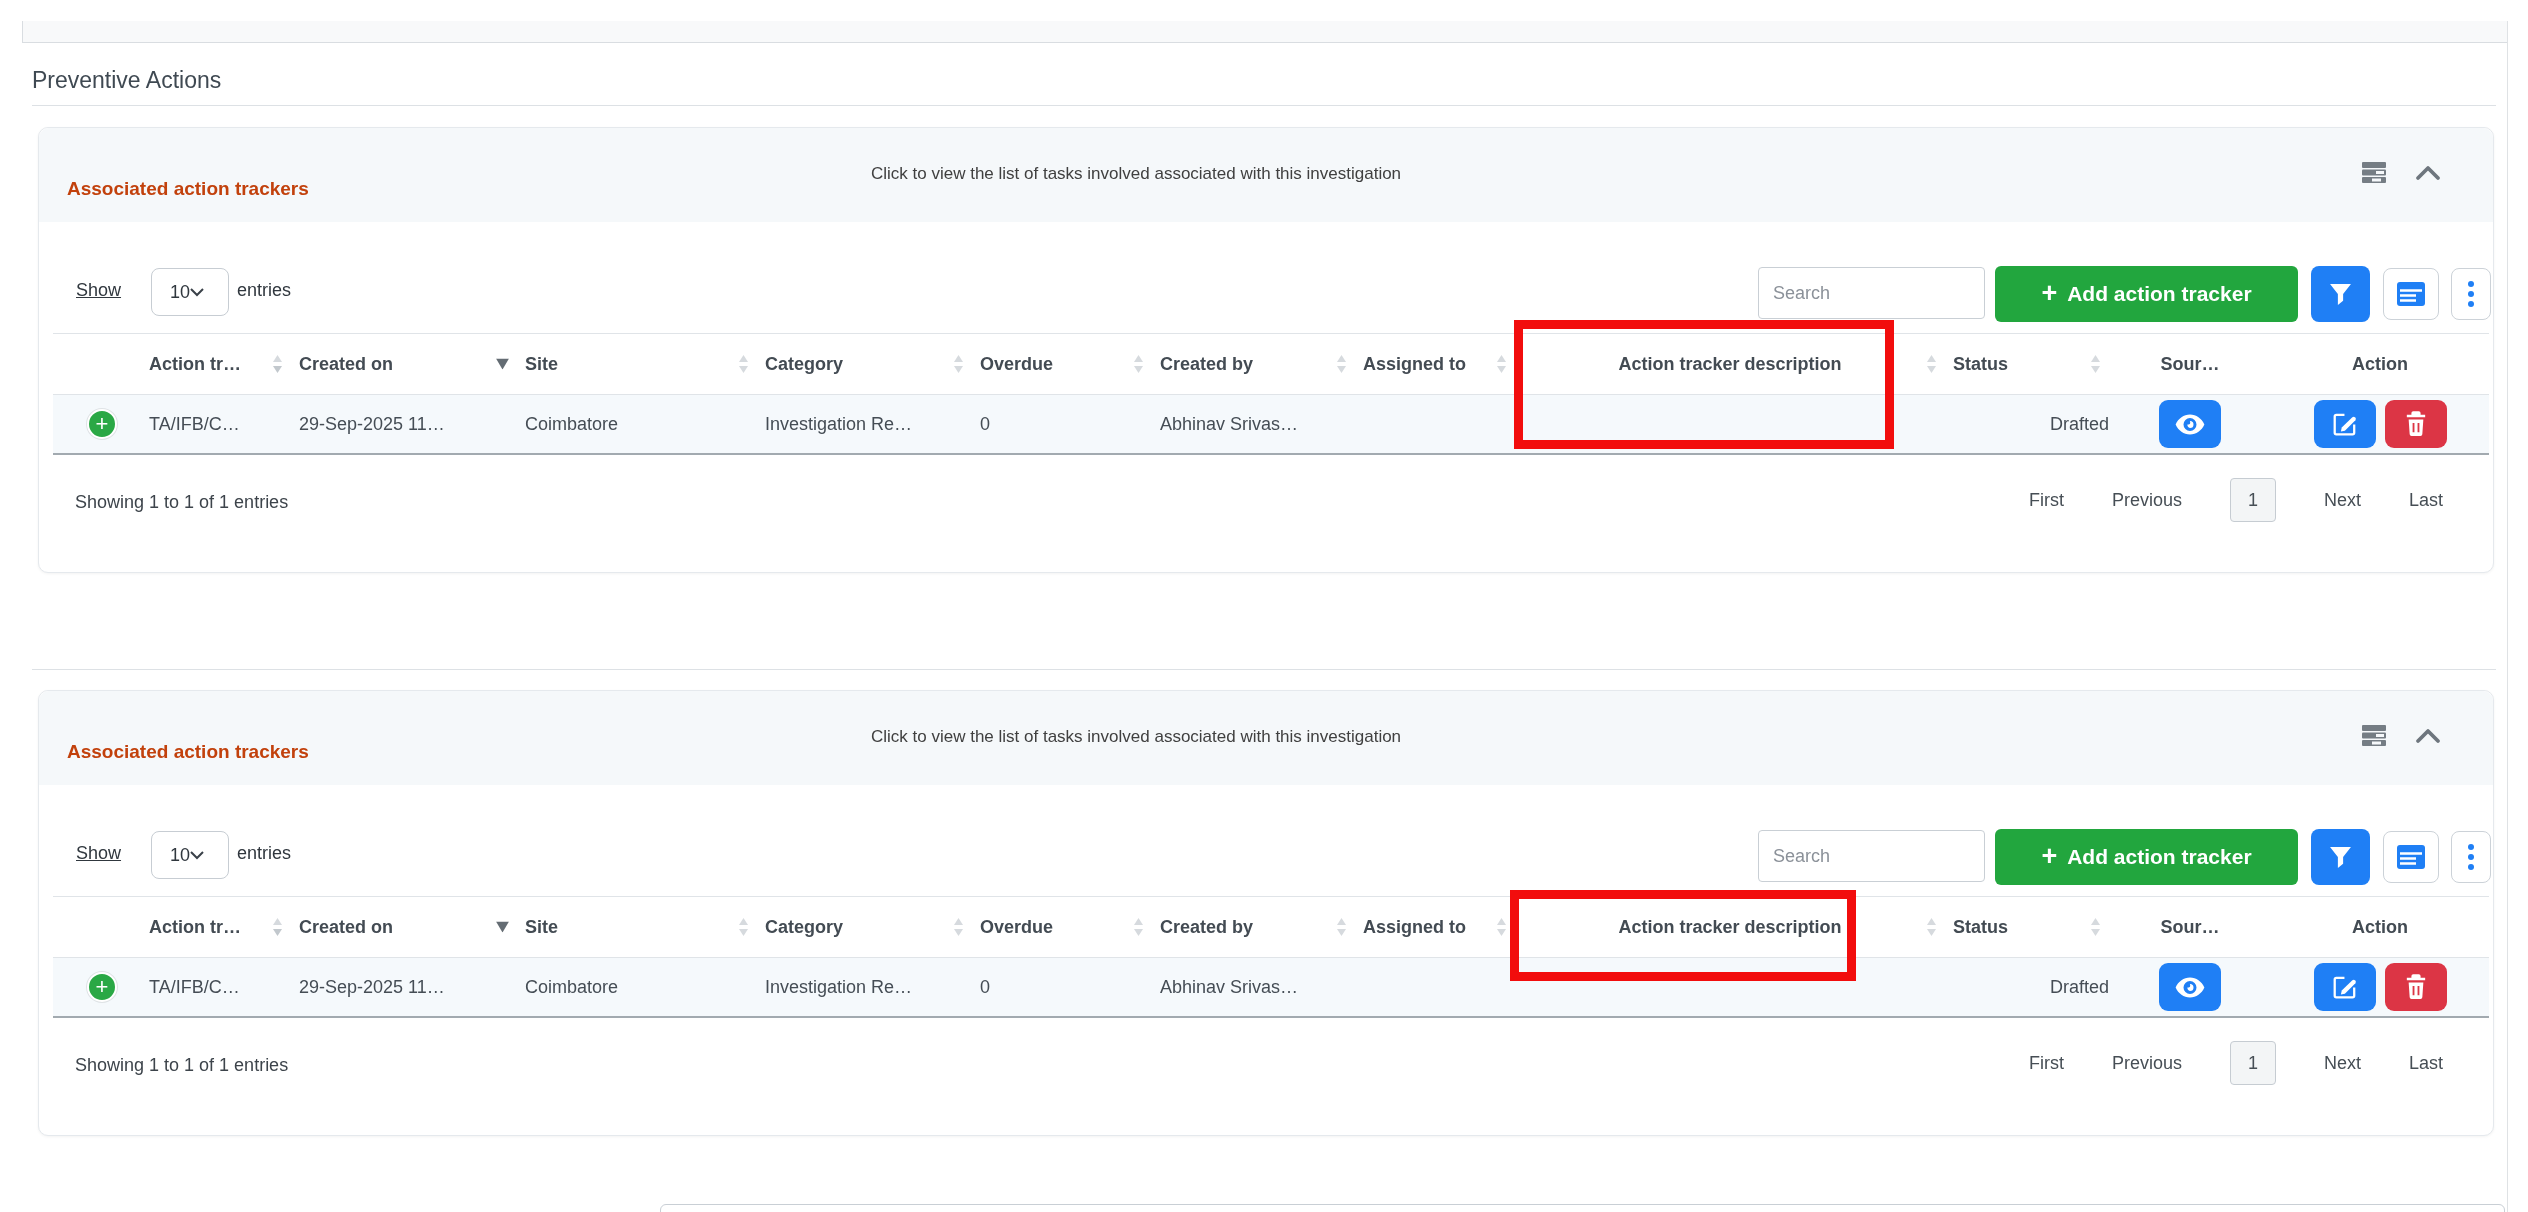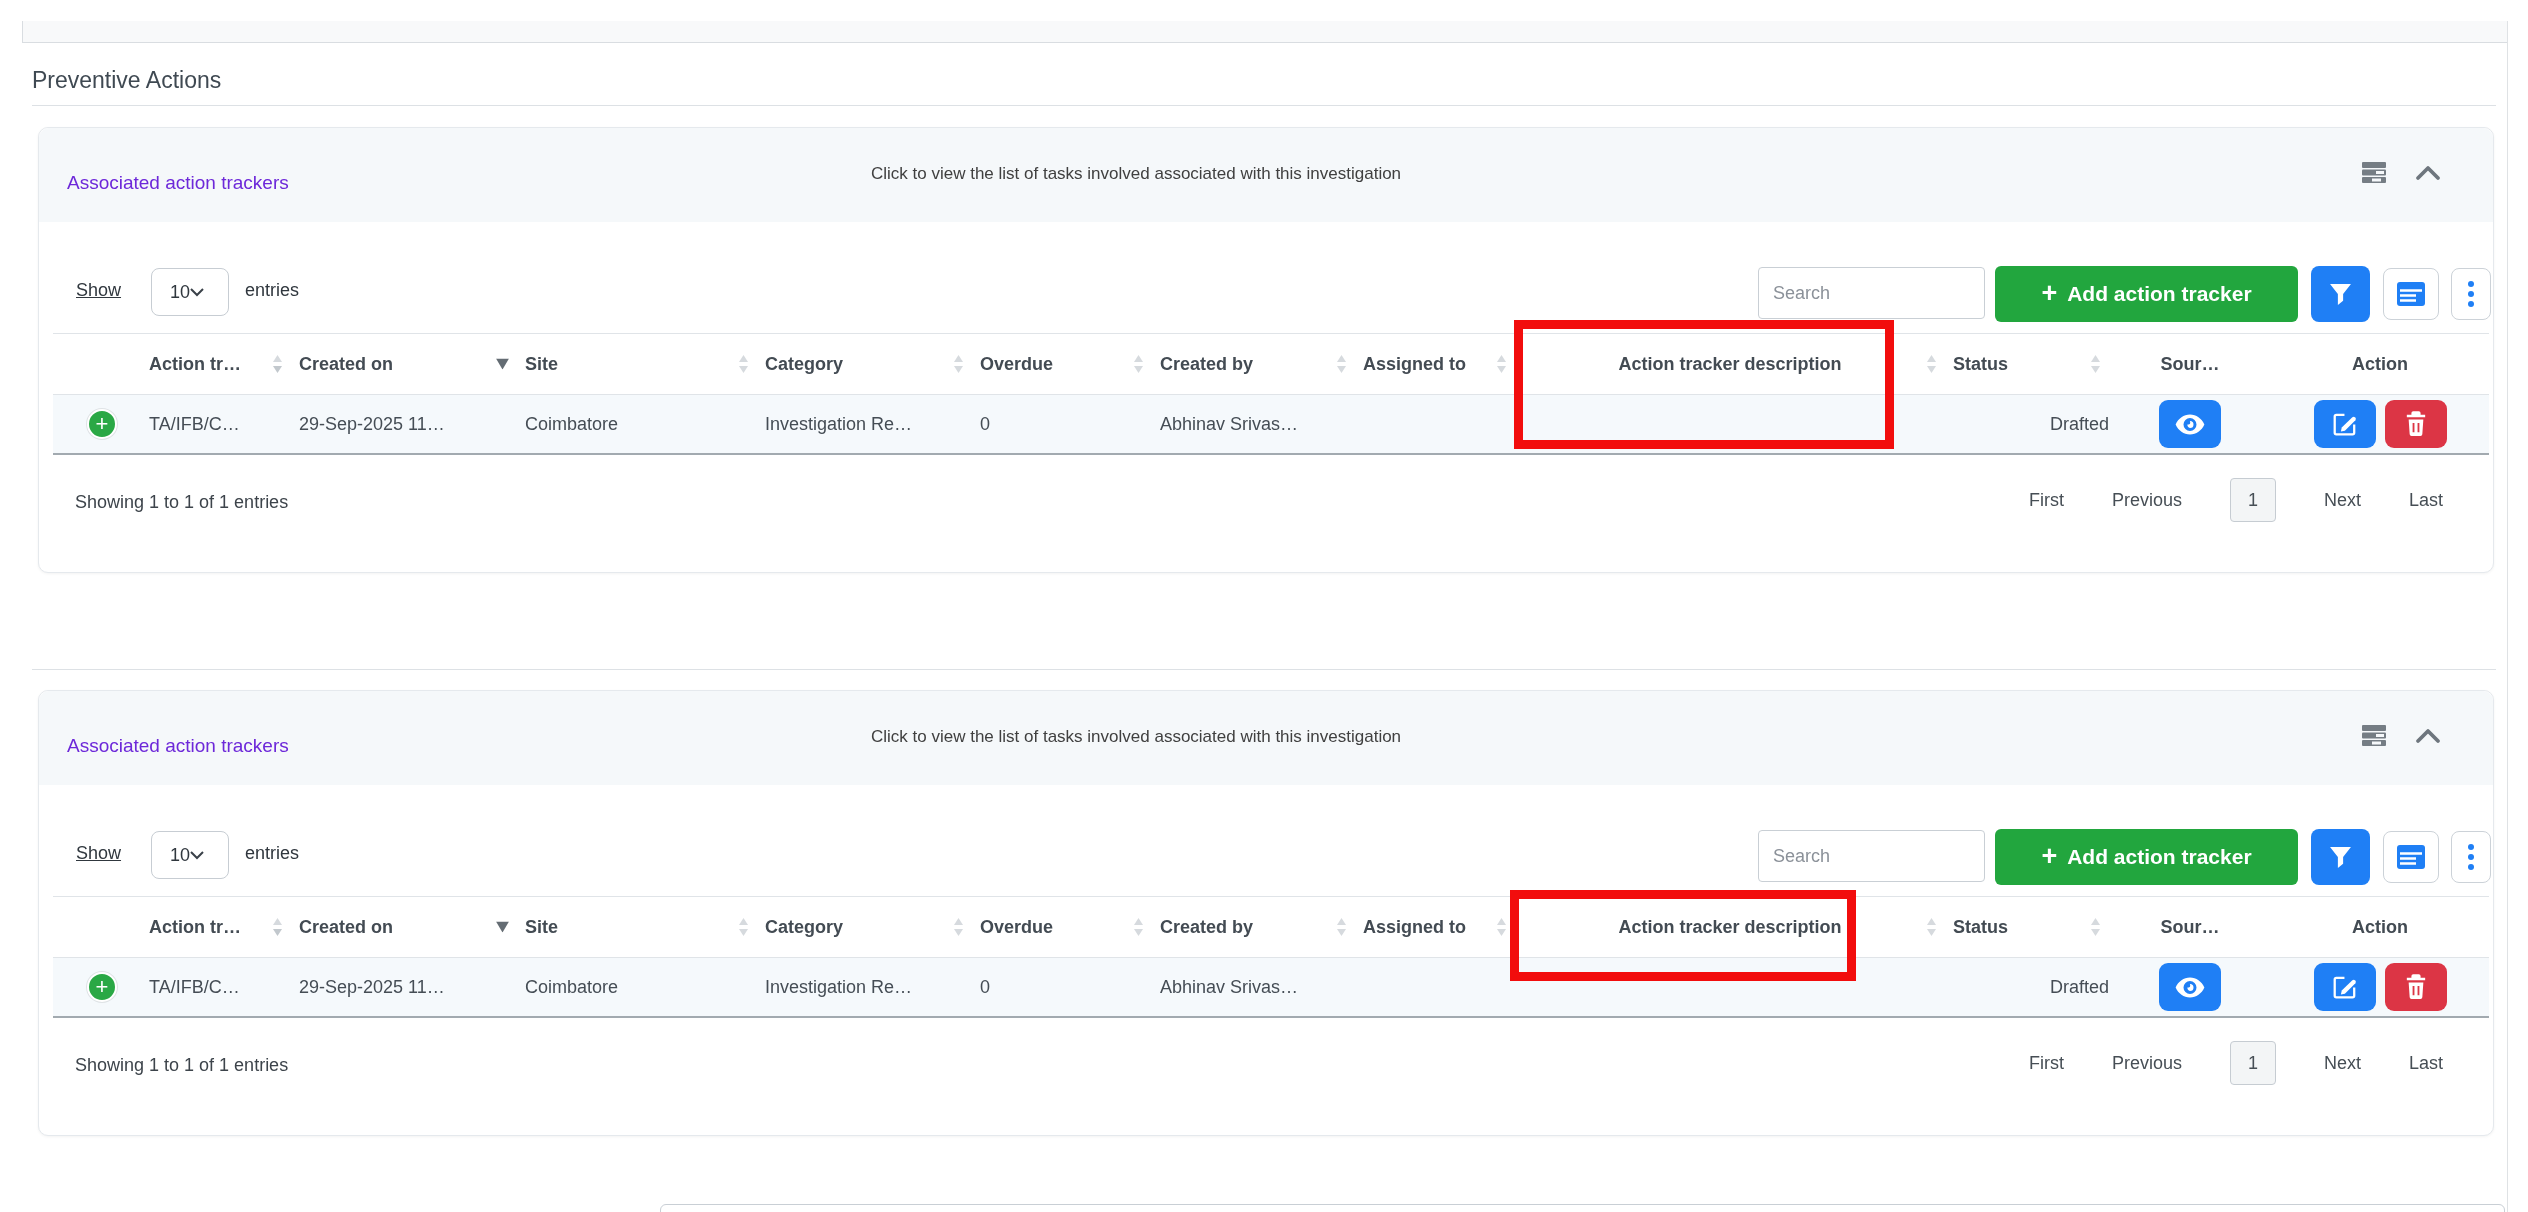--- a/index.html
+++ b/index.html
@@ -18,31 +18,31 @@
   .divider{position:absolute;left:32px;width:2464px;border-top:1px solid #dde1e5;height:0;}
   .div-1{top:84px;}
   .div-2{top:648px;}
 
   
   .card{position:absolute;left:38px;width:2454px;height:444px;background:#ffffff;
     border:1px solid #e5e9ed;border-radius:10px;box-shadow:0 1px 3px rgba(0,0,0,.05);}
   .card-1{top:106px;}
   .card-2{top:669px;}
   .card-head{position:absolute;top:0;left:0;right:0;height:94px;background:#f5f8fa;border-radius:10px 10px 0 0;}
-  .card-title{position:absolute;left:28px;top:44px;font-size:19px;font-weight:400;color:#6d28d9;}
+  .card-title{position:absolute;left:28px;top:50px;font-size:19px;font-weight:700;color:#c2410c;}
   .card-hint{position:absolute;left:832px;top:36px;font-size:17px;color:#404040;}
   .head-icons{position:absolute;right:52px;top:32px;display:flex;align-items:center;gap:26px;}
   .icon-btn{background:none;border:none;padding:0;cursor:pointer;display:flex;align-items:center;}
 
   
   .show-label{position:absolute;left:37px;top:152px;font-size:18px;color:#30373e;text-decoration:underline;}
   .page-size{position:absolute;left:112px;top:140px;width:78px;height:48px;border:1px solid #c7cdd3;
     border-radius:8px;background:#fff;display:flex;align-items:center;
     padding:0 12px 0 18px;box-sizing:border-box;font-size:18px;color:#30373e;cursor:pointer;}
-  .entries-label{position:absolute;left:206px;top:152px;font-size:18px;color:#30373e;}
+  .entries-label{position:absolute;left:198px;top:152px;font-size:18px;color:#30373e;}
   .search-input{position:absolute;left:1719px;top:139px;width:227px;height:52px;box-sizing:border-box;
     border:1px solid #c9cfd5;border-radius:4px;padding:0 14px;font-size:18px;color:#30373e;
     font-family:"Liberation Sans",sans-serif;}
   .search-input::placeholder{color:#8b9199;}
   .btn-add{position:absolute;left:1956px;top:138px;width:303px;height:56px;background:#22a63e;border:none;
     border-radius:6px;color:#fff;font-size:21px;font-weight:700;display:flex;align-items:center;
     justify-content:center;gap:10px;cursor:pointer;font-family:"Liberation Sans",sans-serif;}
   .btn-add .plus{font-size:27px;font-weight:700;line-height:1;margin-top:-2px;}
   .btn-filter{position:absolute;left:2272px;top:138px;width:59px;height:56px;background:#1f7ff5;border:none;
     border-radius:8px;display:flex;align-items:center;justify-content:center;cursor:pointer;}

